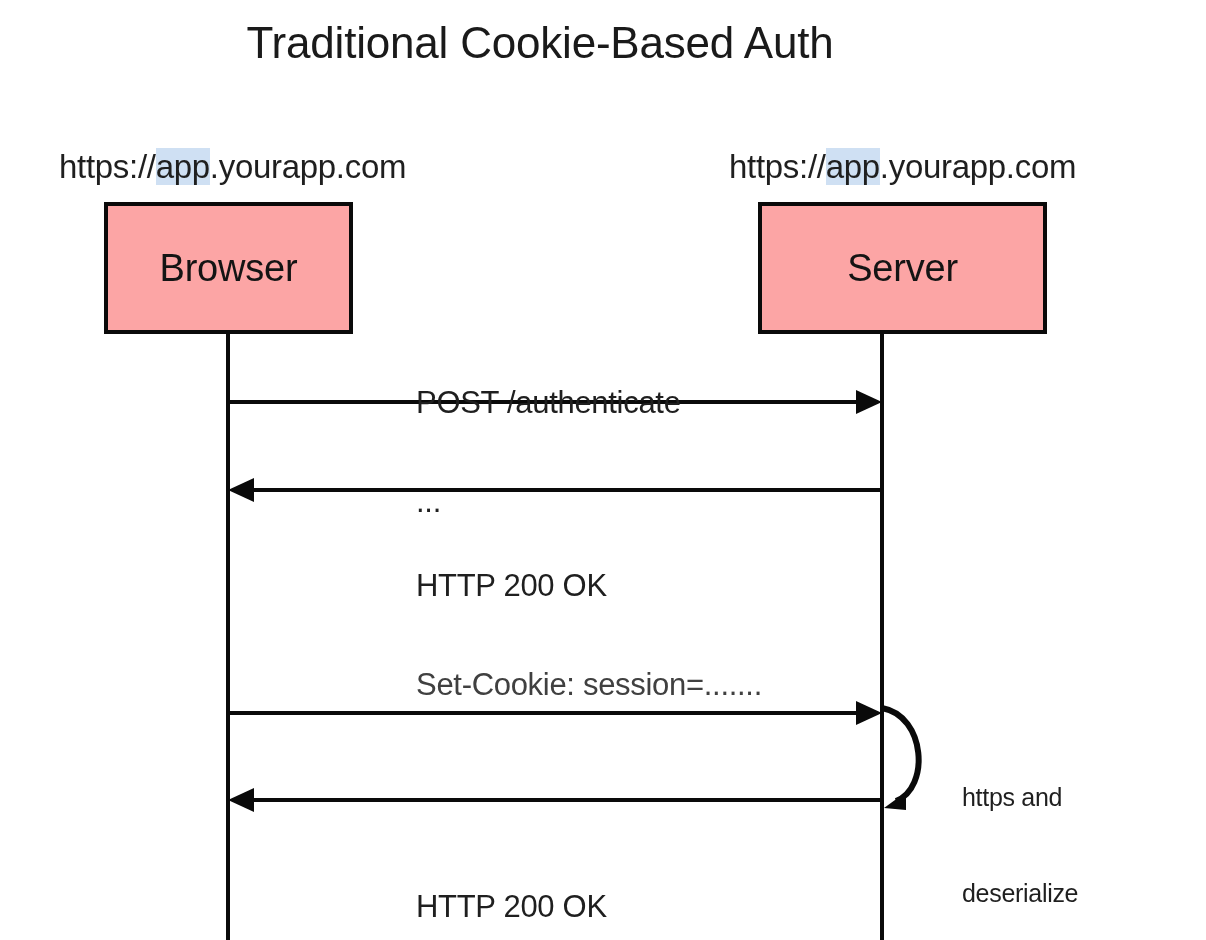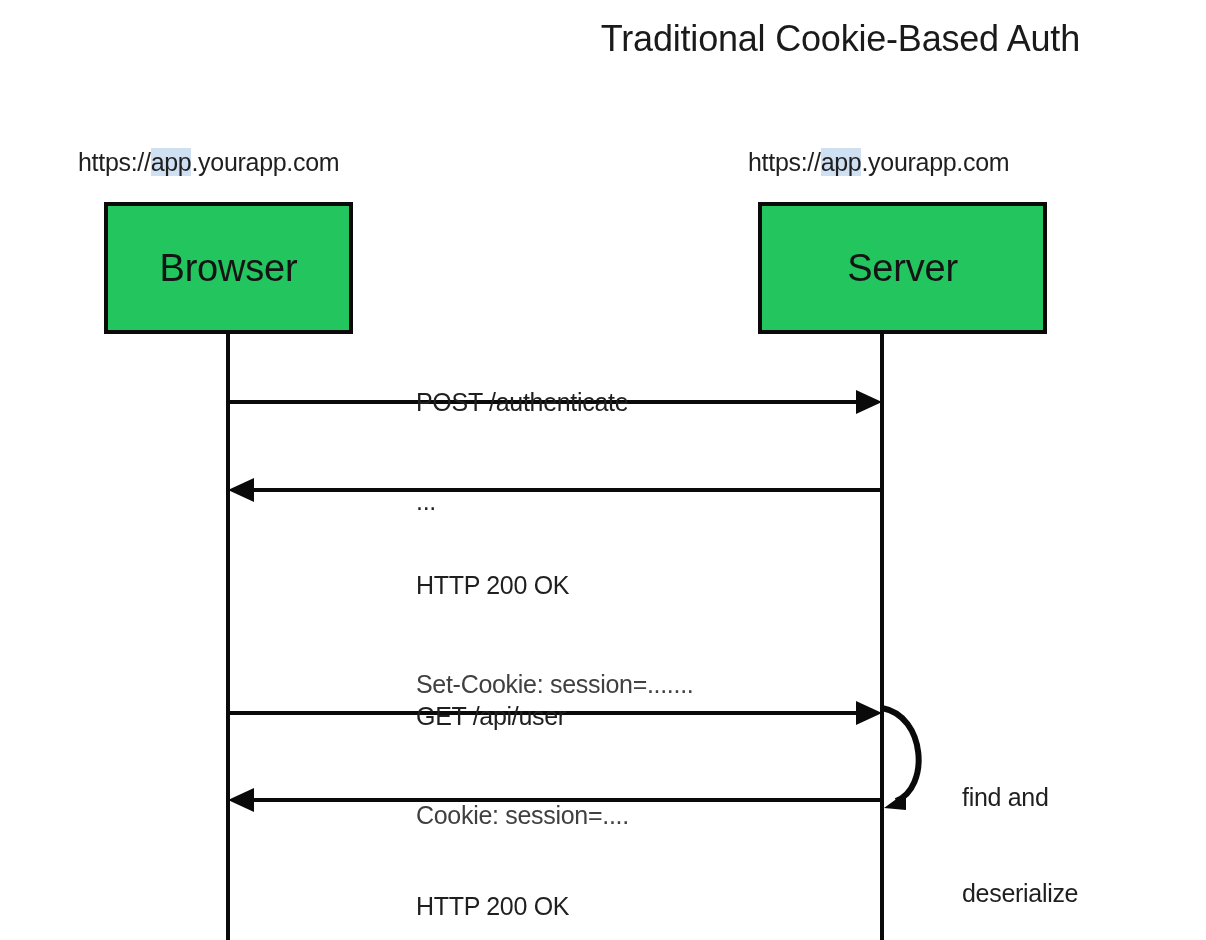--- a/index.html
+++ b/index.html
@@ -17,51 +17,50 @@
     background: #ffffff;
     overflow: hidden;
   }
 
   
   .diagram-title {
     position: absolute;
     left: 0;
     top: 18px;
     width: 1080px;
-    text-align: right;
-    font-family: "Liberation Sans", "DejaVu Sans", sans-serif;
-    font-size: 36px;
+    text-align: center;
+    font-family: "Liberation Sans", "DejaVu Sans", sans-serif;
+    font-size: 44px;
     font-weight: 400;
     color: #1a1a1a;
     letter-spacing: -0.2px;
     white-space: nowrap;
   }
 
   
   .url-label {
     position: absolute;
     font-family: "Liberation Sans", "DejaVu Sans", sans-serif;
-    font-size: 25px;
+    font-size: 33px;
     font-weight: 400;
     color: #1f1f1f;
     white-space: nowrap;
     letter-spacing: -0.3px;
-    margin-left: 19px;
   }
   .url-label .hl {
     background: #cfe0f3;
   }
   #url-browser { left: 59px;  top: 148px; }
   #url-server  { left: 729px; top: 148px; }
 
   
   .participant-box {
     position: absolute;
     box-sizing: border-box;
-    background: #22c55e;
+    background: #fca5a5;
     border: 4px solid #0a0a0a;
     display: flex;
     align-items: center;
     justify-content: center;
   }
   .participant-label {
     font-family: "Liberation Sans", "DejaVu Sans", sans-serif;
     font-size: 38px;
     font-weight: 400;
     color: #141414;
@@ -103,21 +102,21 @@
   .msg-arrow.to-left .head {
     border-top: 12px solid transparent;
     border-bottom: 12px solid transparent;
     border-right: 26px solid #0a0a0a;
   }
 
   
   .msg-text {
     position: absolute;
     font-family: "Liberation Sans", "DejaVu Sans", sans-serif;
-    font-size: 25px;
+    font-size: 31px;
     line-height: 33px;
     color: #1f1f1f;
     white-space: pre;
     letter-spacing: -0.3px;
   }
   .msg-text .dim {
     color: #404040;
   }
   .msg-text .line { display: block; }
 
@@ -178,37 +177,33 @@
   </div>
   <div class="msg-text" id="text-m2" style="left:416px; top:503px;">
     <span class="line">HTTP 200 OK</span>
     <span class="line dim">Set-Cookie: session=.......</span>
   </div>
 
   <div class="msg-arrow to-right" id="arrow-m3" style="left:228px; top:711px; width:654px;">
     <div class="shaft" style="left:0; width:630px;"></div>
     <div class="head" style="left:628px;"></div>
   </div>
-  <div class="msg-text" id="text-m3" style="left:416px; top:634px;">
-    <span class="line">GET /api/user</span>
-    <span class="line dim">Cookie: session=....</span>
-  </div>
 
   <div class="msg-arrow to-left" id="arrow-m4" style="left:228px; top:798px; width:654px;">
     <div class="shaft" style="left:24px; width:630px;"></div>
     <div class="head" style="left:0;"></div>
   </div>
   <div class="msg-text" id="text-m4" style="left:416px; top:824px;">
     <span class="line">HTTP 200 OK</span>
     
   </div>
 
   <svg id="self-loop" viewBox="0 0 70 115">
     <path d="M 6 8 C 50 16, 54 88, 20 101" fill="none" stroke="#0a0a0a" stroke-width="6" stroke-linecap="butt"></path>
     <polygon points="30,92 8,108 30,110" fill="#0a0a0a"></polygon>
   </svg>
   <div id="self-loop-label">
-    <span style="display:block">find and</span>
+    <span style="display:block">https and</span>
     <span style="display:block">deserialize</span>
     
   </div>
 
 </div>
 
 </body></html>

